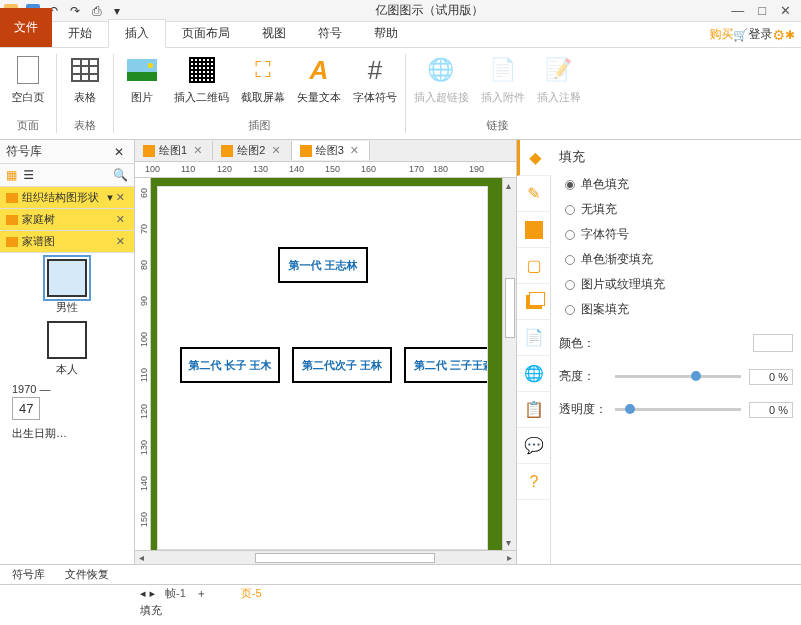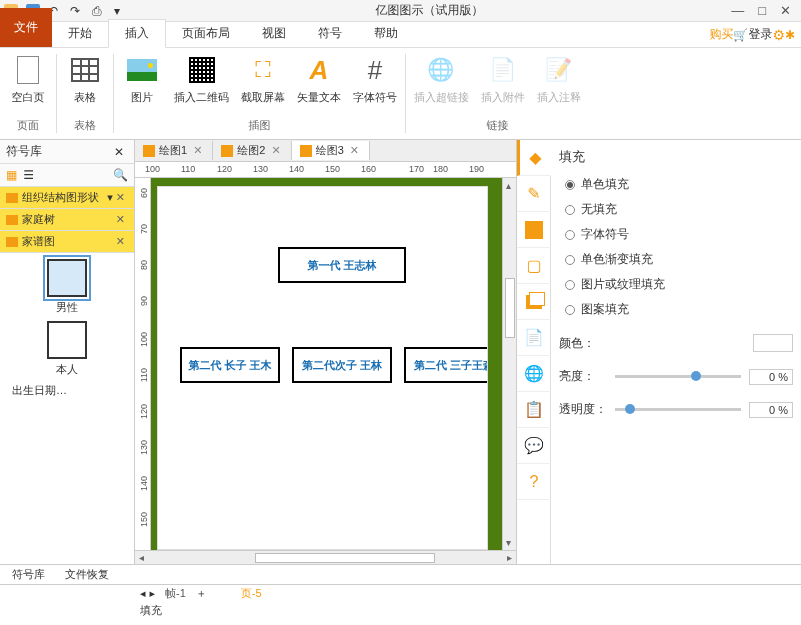--- a/index.html
+++ b/index.html
@@ -78,21 +78,21 @@
 .doc-tab.active { background: #fff; }
 .doc-tab .di { width: 12px; height: 12px; background: #f39c12; }
 .doc-tab .dx { padding: 0 2px; color: #888; }
 .ruler-h { height: 16px; background: #fff; border-bottom: 1px solid #ccc; position: relative; font-size: 9px; color: #555; overflow: hidden; }
 .ruler-h span { position: absolute; top: 2px; }
 .canvas-body { flex: 1; display: flex; position: relative; }
 .ruler-v { width: 16px; background: #fff; border-right: 1px solid #ccc; position: relative; font-size: 9px; color: #555; overflow: hidden; }
 .ruler-v span { position: absolute; left: 4px; writing-mode: vertical-rl; transform: rotate(180deg); }
 .canvas { flex: 1; background: #fff; position: relative; margin: 8px 14px 0 6px; border: 1px solid #ddd; overflow: hidden; }
 .node { position: absolute; border: 2px solid #000; background: #fff; display: flex; align-items: center; justify-content: center; font-size: 11px; color: #1a6fb3; font-weight: bold; }
-.node.gen1 { left: 120px; top: 60px; width: 128px; height: 36px; }
+.node.gen1 { left: 120px; top: 60px; width: 90px; height: 36px; }
 .node.c1 { left: 22px; top: 160px; width: 100px; height: 36px; }
 .node.c2 { left: 134px; top: 160px; width: 100px; height: 36px; }
 .node.c3 { left: 246px; top: 160px; width: 100px; height: 36px; }
 .vscroll { width: 14px; background: #eee; border-left: 1px solid #ccc; position: relative; }
 .vscroll .thumb { position: absolute; top: 100px; left: 2px; width: 10px; height: 60px; background: #fff; border: 1px solid #bbb; }
 .vscroll .arr { position: absolute; left: 3px; font-size: 10px; color: #666; }
 .hscroll { height: 14px; background: #eee; border-top: 1px solid #ccc; position: relative; margin-top: 0; }
 .hscroll .thumb { position: absolute; left: 120px; top: 2px; height: 10px; width: 180px; background: #fff; border: 1px solid #bbb; }
 .hscroll .arr { position: absolute; top: 1px; font-size: 10px; color: #666; }
 
@@ -280,20 +280,24 @@
     <div class="lp-shapes">
       <div class="shape-item">
         <div class="shape-box blue selected"></div>
         <div class="sl">男性</div>
       </div>
       <div class="shape-item">
         <div class="shape-box"></div>
         <div class="sl">本人</div>
       </div>
       <div class="year-item">
+        <div>1970 —</div>
+        <div class="year-box">47</div>
+      </div>
+      <div class="year-item">
         <div>出生日期…</div>
       </div>
     </div>
   </div>
 
   <div class="canvas-wrap">
     <div class="doc-tabs">
       <div class="doc-tab">
         <span class="di"></span>
         <span>绘图1</span>

